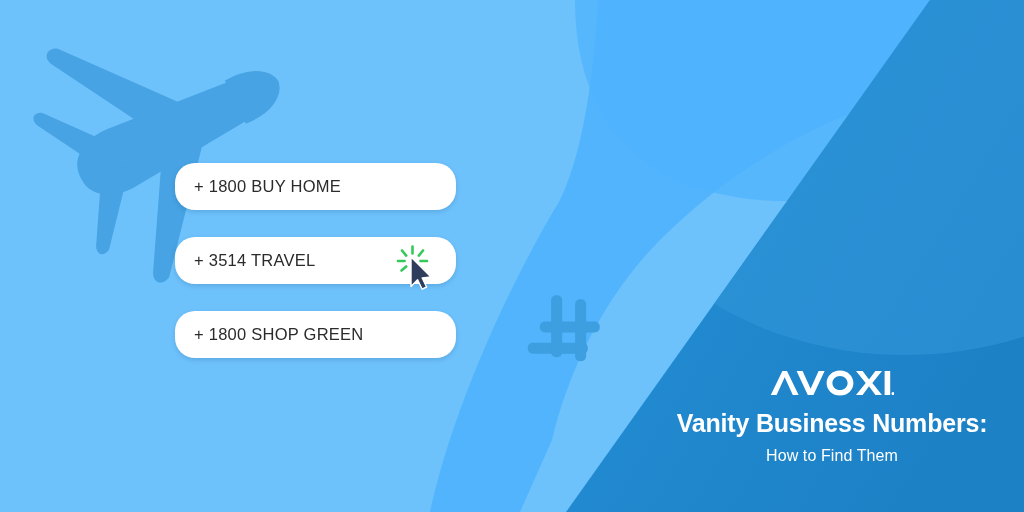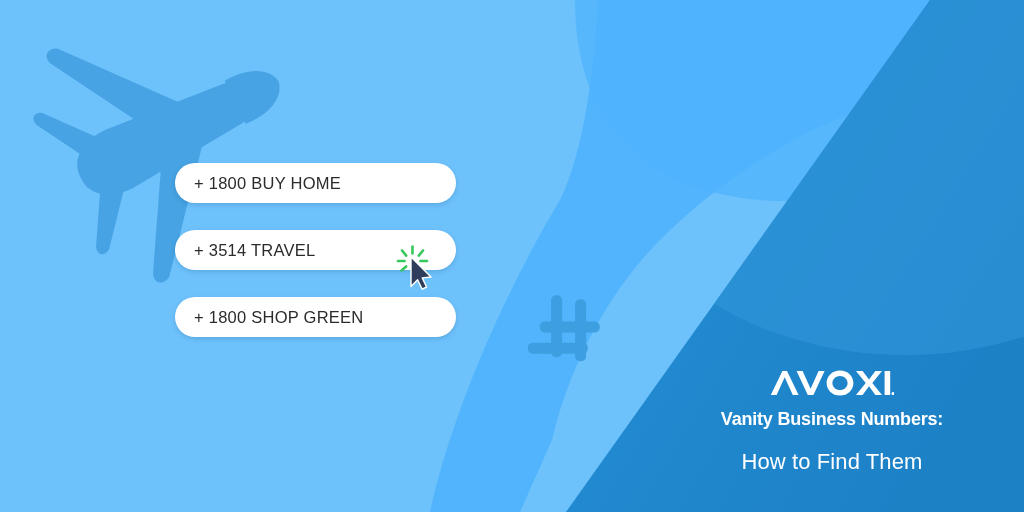--- a/index.html
+++ b/index.html
@@ -29,21 +29,21 @@
   #pill-list {
     position: absolute;
     left: 175px;
     top: 163px;
     width: 281px;
     z-index: 5;
   }
   .pill {
     position: relative;
     width: 281px;
-    height: 40px;
+    height: 47px;
     background: #ffffff;
     border-radius: 20px;
     box-shadow: 0 2px 5px rgba(12, 60, 100, 0.18);
     margin-bottom: 27px;
     box-sizing: border-box;
     display: flex;
     align-items: center;
   }
   .pill:last-child { margin-bottom: 0; }
   .pill-label {
@@ -73,30 +73,30 @@
     text-align: center;
     z-index: 6;
   }
   #logo-wrap {
     display: block;
     margin: 0 auto 14px auto;
     height: 26px;
   }
   #headline {
     font-family: "Liberation Sans", sans-serif;
-    font-size: 18px;
+    font-size: 25px;
     font-weight: bold;
     color: #ffffff;
     letter-spacing: -0.2px;
     line-height: 1.1;
-    margin: 0 0 20px 0;
+    margin: 0 0 9px 0;
   }
   #subheadline {
     font-family: "Liberation Sans", sans-serif;
-    font-size: 22px;
+    font-size: 16px;
     font-weight: 400;
     color: #ffffff;
     letter-spacing: 0.1px;
     line-height: 1.1;
     margin: 0;
   }
 </style>
 </head>
 <body>
 

